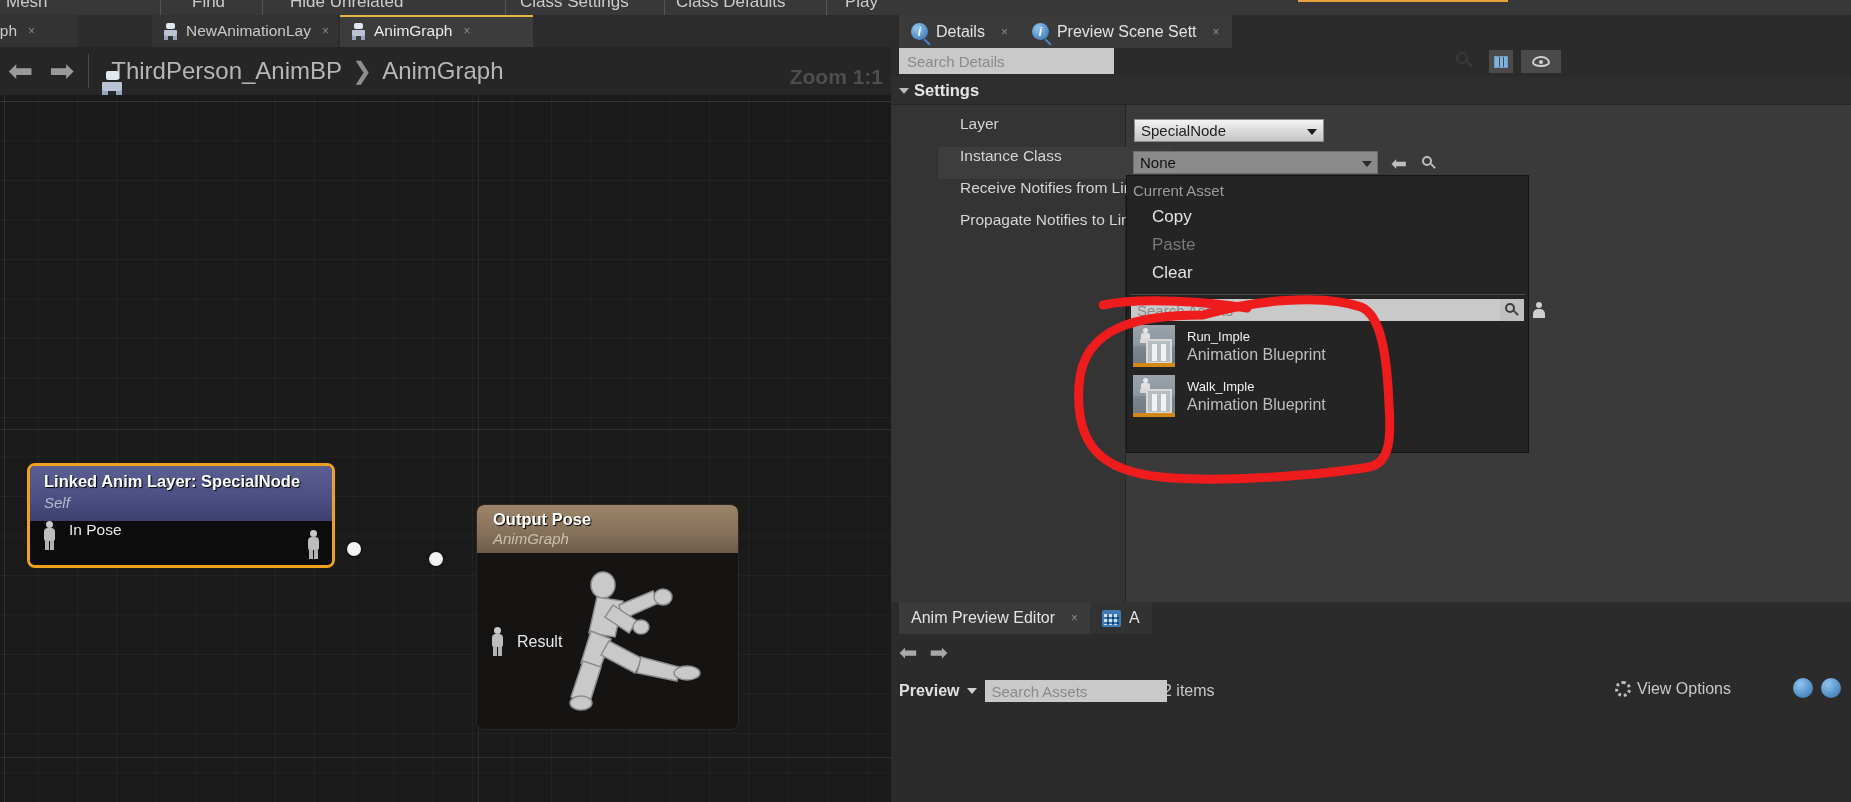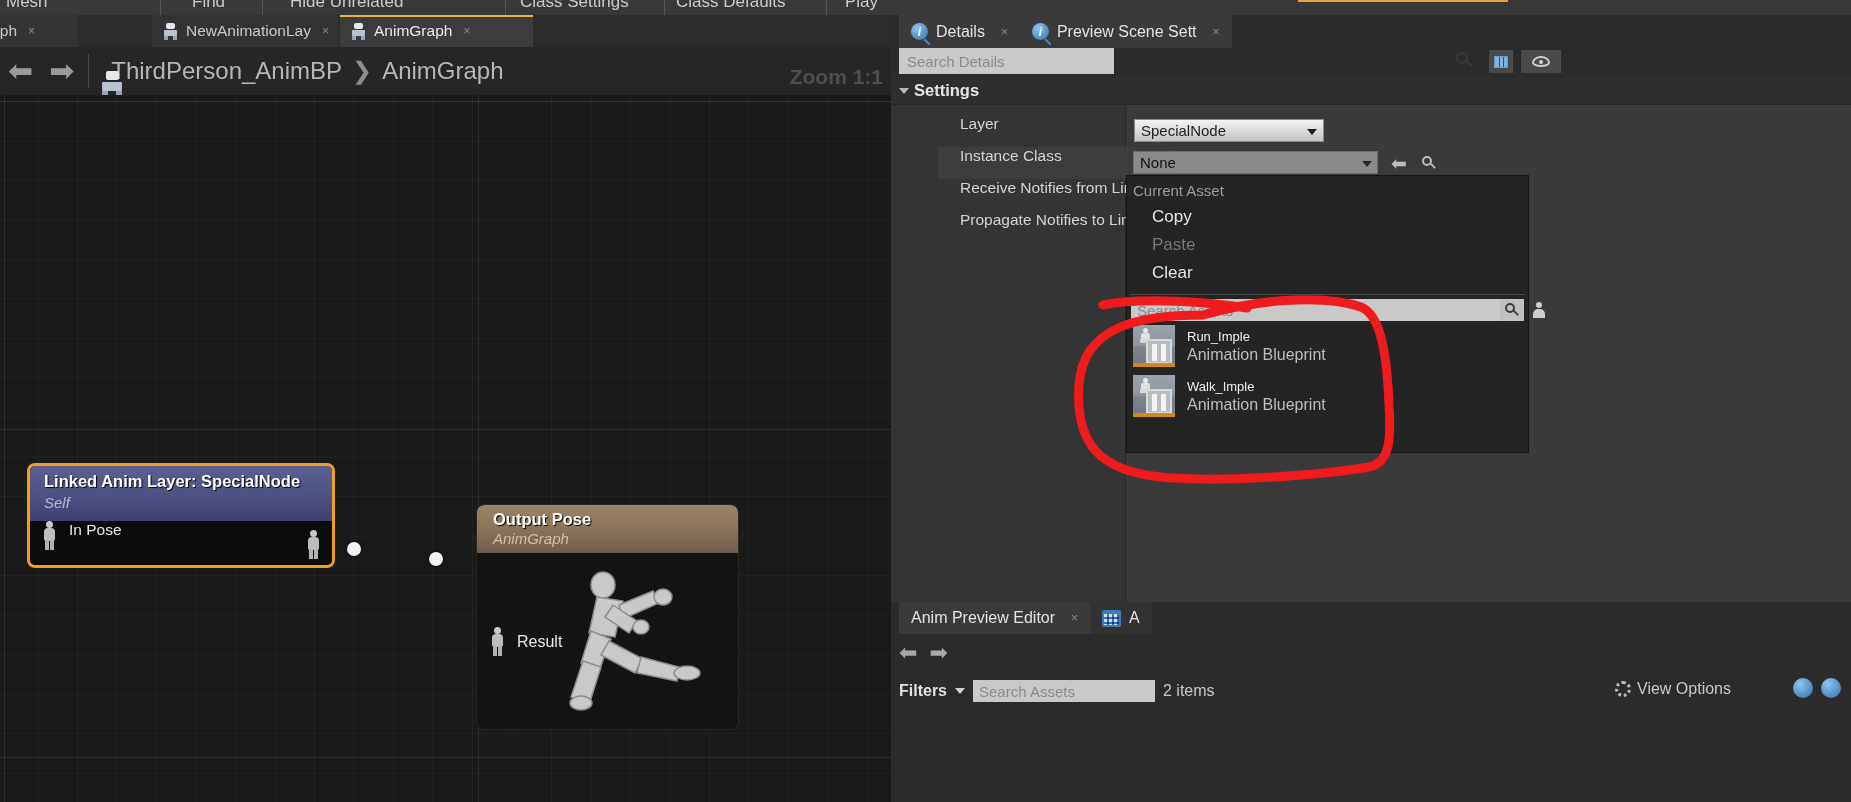--- a/index.html
+++ b/index.html
@@ -711,21 +711,21 @@
         <div class="bptab inactive">
           <span class="cal-icon"></span>
           <span>A</span>
         </div>
       </div>
       <div class="bp-navrow">
         <span class="bp-arrow">⬅</span>
         <span class="bp-arrow">➡</span>
       </div>
       <div class="bp-filterrow">
-        <span class="filters-lbl">Filters</span>
+        <span class="filters-lbl">Preview</span>
         <span class="filt-tri"></span>
         <input class="bp-search" placeholder="Search Assets" style="">
       </div>
       <div class="items-count">2 items</div>
       <div class="viewopt">
         <span class="gear"></span>
         <span>View Options</span>
       </div>
       <div class="br-icons">
         <span class="i"></span>

